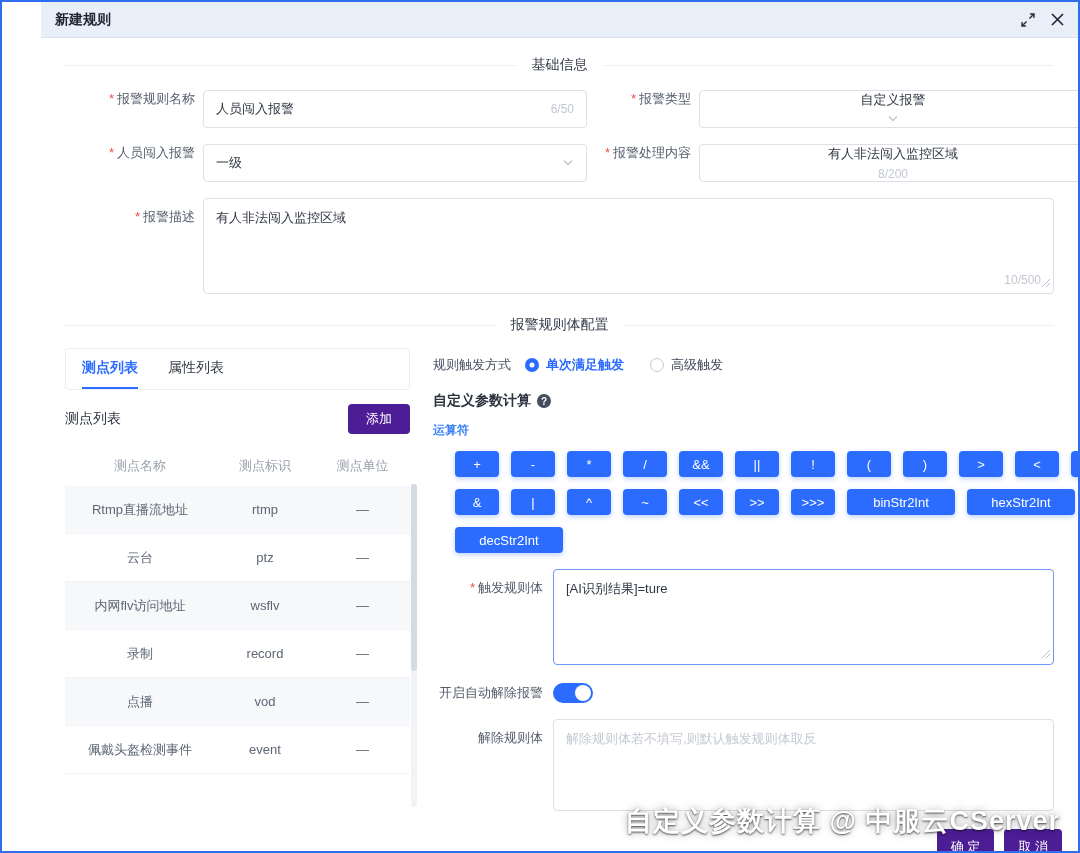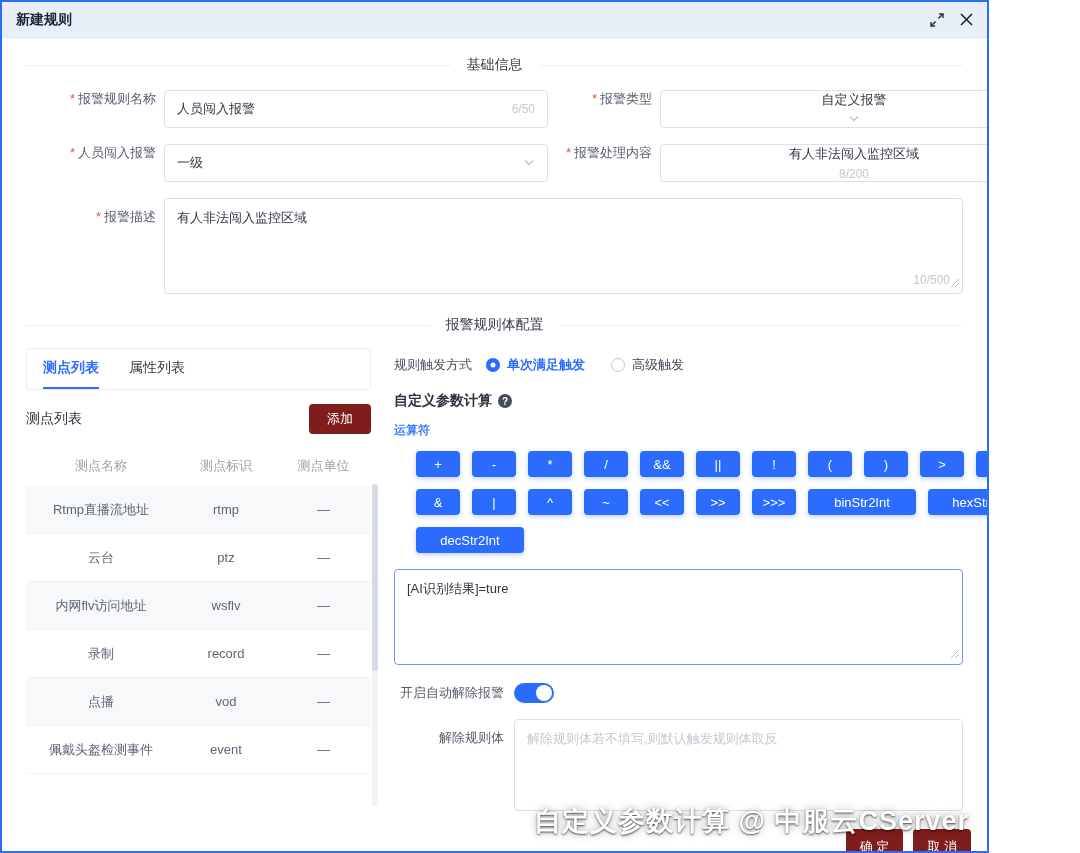--- a/index.html
+++ b/index.html
@@ -1,18 +1,18 @@
 <!DOCTYPE html>
 <html><head>
 <meta charset="utf-8">
 <style>
   html,body { margin:0; padding:0; background:#fff; }
   * { box-sizing:border-box; }
-  .dialog { width:989px; height:853px; border:2px solid #2e6cf0; position:relative; overflow:hidden;
-            background:#fff; font-family:"Liberation Sans", sans-serif; }
+  .dialog { width:1080px; height:853px; border:2px solid #2e6cf0; position:relative; overflow:hidden;
+            background:#fff; font-family:"Liberation Sans", sans-serif;padding-left:39px; }
   
   .titlebar { height:36px; background:#e9eff9; display:flex; align-items:center;
               justify-content:space-between; padding:0 14px; border-bottom:1px solid #dbe4f2; }
   .title { font-size:14px; font-weight:700; color:#1c2230; }
   .tb-actions { display:flex; align-items:center; gap:16px; }
   .tb-icon { display:flex; cursor:pointer; }
   
   .body { position:relative; height:calc(100% - 36px); padding:0 24px; }
   .section-divider { display:flex; align-items:center; margin-top:18px; }
   .divider-line { flex:1; height:1px; background:#edf0f5; }
@@ -35,21 +35,21 @@
   
   .config-area { display:flex; margin-top:14px; }
   .left-panel { width:352px; flex-shrink:0; position:relative; }
   .tabs-card { display:flex; align-items:center; gap:30px; border:1px solid #e9edf3; border-radius:4px;
                height:42px; padding:0 16px; width:345px; }
   .tab { font-size:14px; color:#333a46; height:100%; display:flex; align-items:center;
          border-bottom:2px solid transparent; cursor:pointer; }
   .tab.active { color:#2b6cff; border-bottom-color:#2b6cff; font-weight:600; }
   .list-head { display:flex; align-items:center; justify-content:space-between; margin-top:14px; width:345px; }
   .list-title { font-size:14px; color:#2c323e; }
-  .btn-primary { background:#7f1d1d; color:#fff; border:none; border-radius:4px; font-size:13px;
+  .btn-primary { background:#4c1d95; color:#fff; border:none; border-radius:4px; font-size:13px;
                  height:30px; padding:0 18px; cursor:pointer; font-family:inherit; }
   .table { margin-top:12px; width:345px; font-size:13px; }
   .t-head, .t-row { display:grid; grid-template-columns:150px 100px 95px; align-items:center; text-align:center; }
   .t-head { height:40px; color:#99a1ad; }
   .t-row { height:48px; color:#5d6674; border-bottom:1px solid #f2f4f7; }
   .t-body .t-row:nth-child(odd) { background:#f6f8fa; }
   .scrollbar { position:absolute; top:136px; bottom:4px; right:0; width:6px; background:#f1f3f6; border-radius:3px; }
   .scrollbar .thumb { position:absolute; top:0; left:0; width:6px; height:58%; background:#d5dbe4; border-radius:3px; cursor:grab; }
   
   .right-panel { flex:1; margin-left:16px; min-width:0; }
@@ -282,20 +282,21 @@
           <button class="op-btn">~</button>
           <button class="op-btn">&lt;&lt;</button>
           <button class="op-btn">&gt;&gt;</button>
           <button class="op-btn">&gt;&gt;&gt;</button>
           <button class="op-btn wide">binStr2Int</button>
           <button class="op-btn wide">hexStr2Int</button>
           <button class="op-btn wide">decStr2Int</button>
         </div>
 
         <div class="ta-row">
+          <label class="f-label2 req">触发规则体</label>
           <div class="textarea trigger-ta">
             <span>[AI识别结果]=ture</span>
             <span class="resize-ic">
               <svg width="10" height="10" viewBox="0 0 10 10" stroke="#b8bfca" stroke-width="1">
                   <path d="M9 1L1 9"></path>
                   <path d="M9 5L5 9"></path>
                 </svg>
             </span>
           </div>
         </div>

